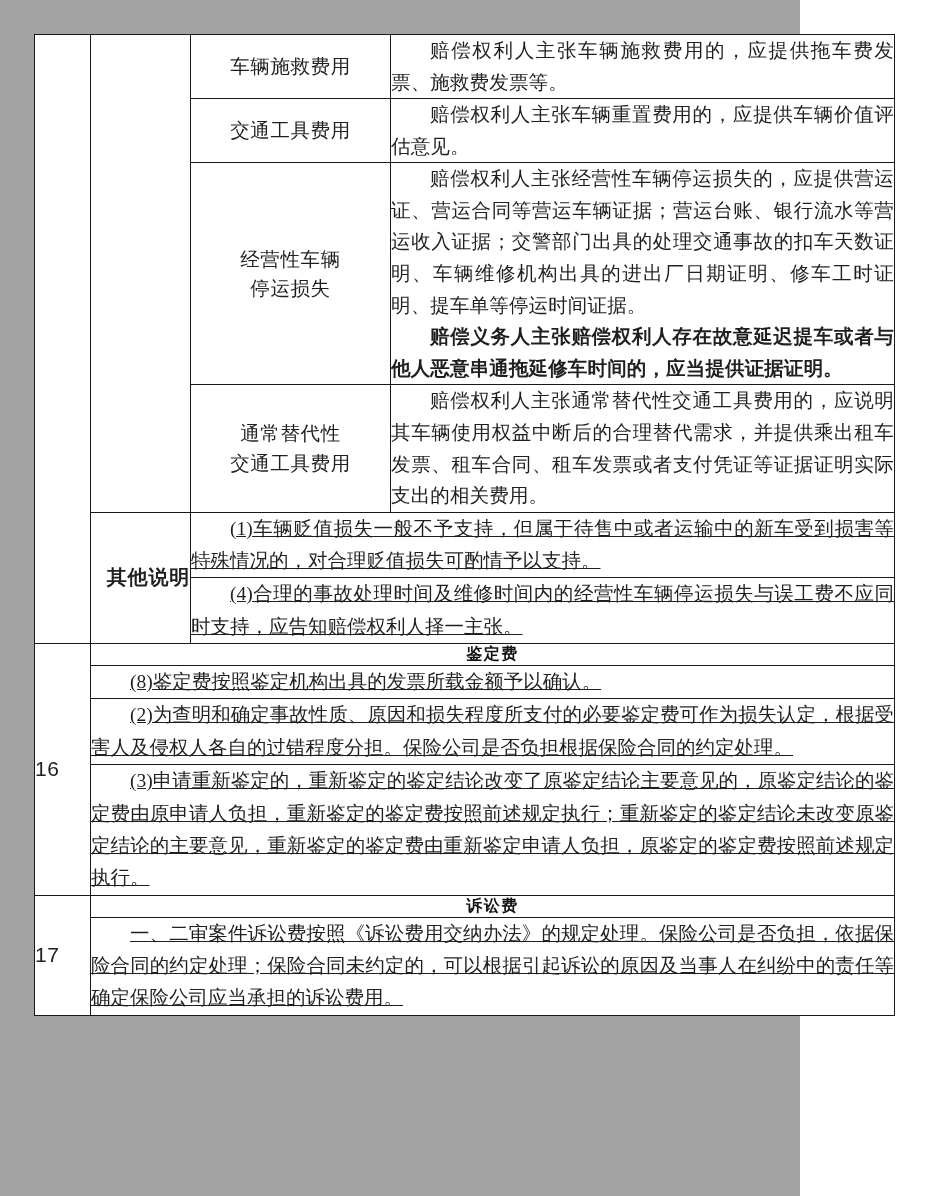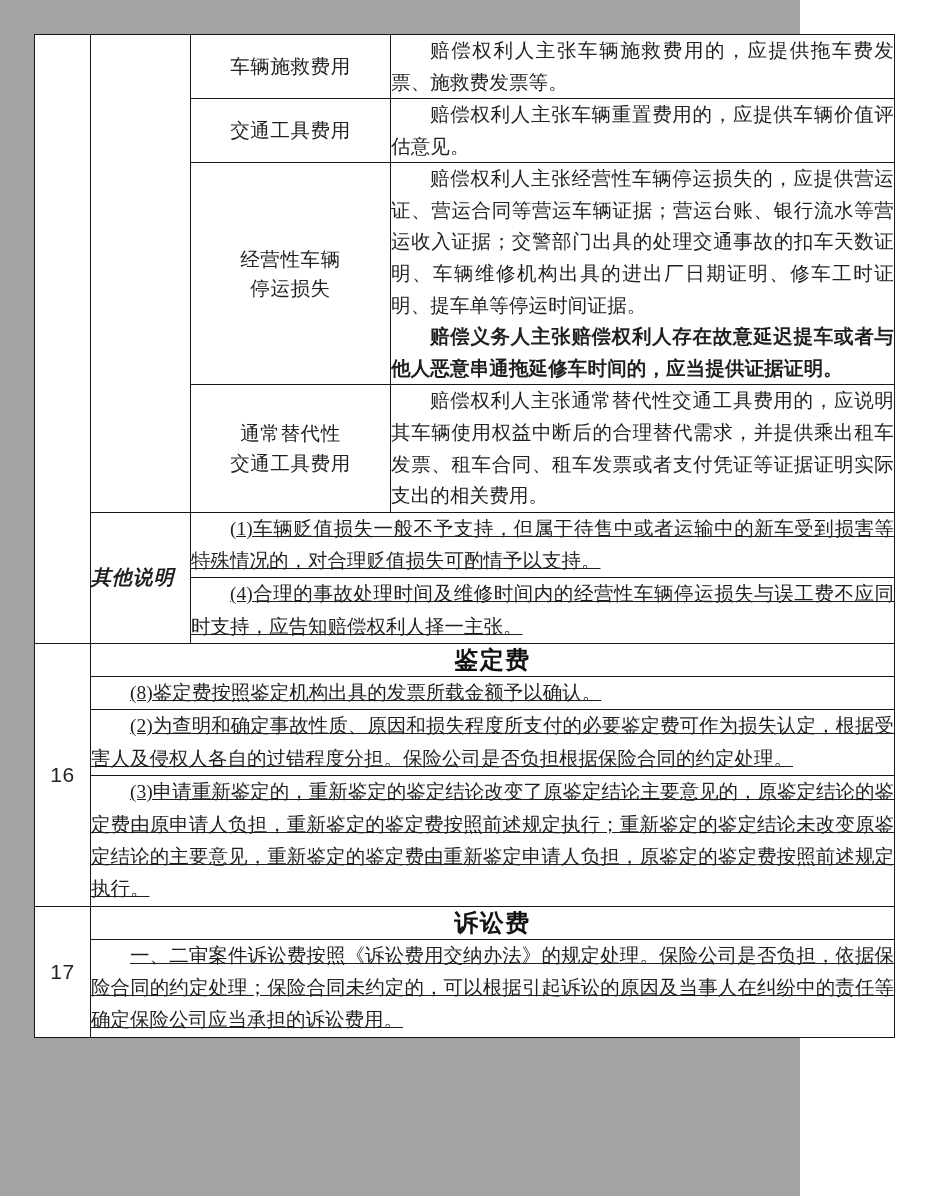--- a/index.html
+++ b/index.html
@@ -38,44 +38,42 @@
     background: #ffffff;
   }
 
   
   col.c-num     { width: 56px; }
   col.c-group   { width: 100px; }
   col.c-item    { width: 200px; }
   col.c-body    { width: 504px; }
 
   .num-cell {
-    text-align: center;
     font-size: 21px;
     font-family: "Liberation Sans", "DejaVu Sans", sans-serif;
     color: #222;
     letter-spacing: 0.5px;
   }
 
   .item-cell {
     text-align: center;
     font-size: 19.5px;
     line-height: 1.5;
     color: #1d1f21;
     padding: 6px 8px;
     letter-spacing: 0.6px;
   }
 
   .group-cell {
-    text-align: left;
+    text-align: right;
     font-size: 20px;
     color: #1d1f21;
     padding: 6px 4px;
     letter-spacing: 0.8px;
     font-weight: 600;
-    font-style: italic;
   }
 
   .body-cell {
     font-size: 19.5px;
     line-height: 1.62;
     color: #1d1f21;
     padding: 7px 9px 8px 9px;
     text-align: justify;
     text-justify: inter-character;
     letter-spacing: 0.15px;
@@ -85,21 +83,21 @@
     margin: 0;
     text-indent: 2em;
   }
   .body-cell p + p {
     margin-top: 0px;
     font-weight: bold;
   }
 
   .header-cell {
     text-align: center;
-    font-size: 24px;
+    font-size: 16px;
     font-weight: bold;
     letter-spacing: 1.5px;
     color: #101214;
     padding: 16px 0 16px 0;
     font-family: "Liberation Sans", "DejaVu Sans", sans-serif;
   }
 
   .blank-cell { }
 
   .wide-body {

